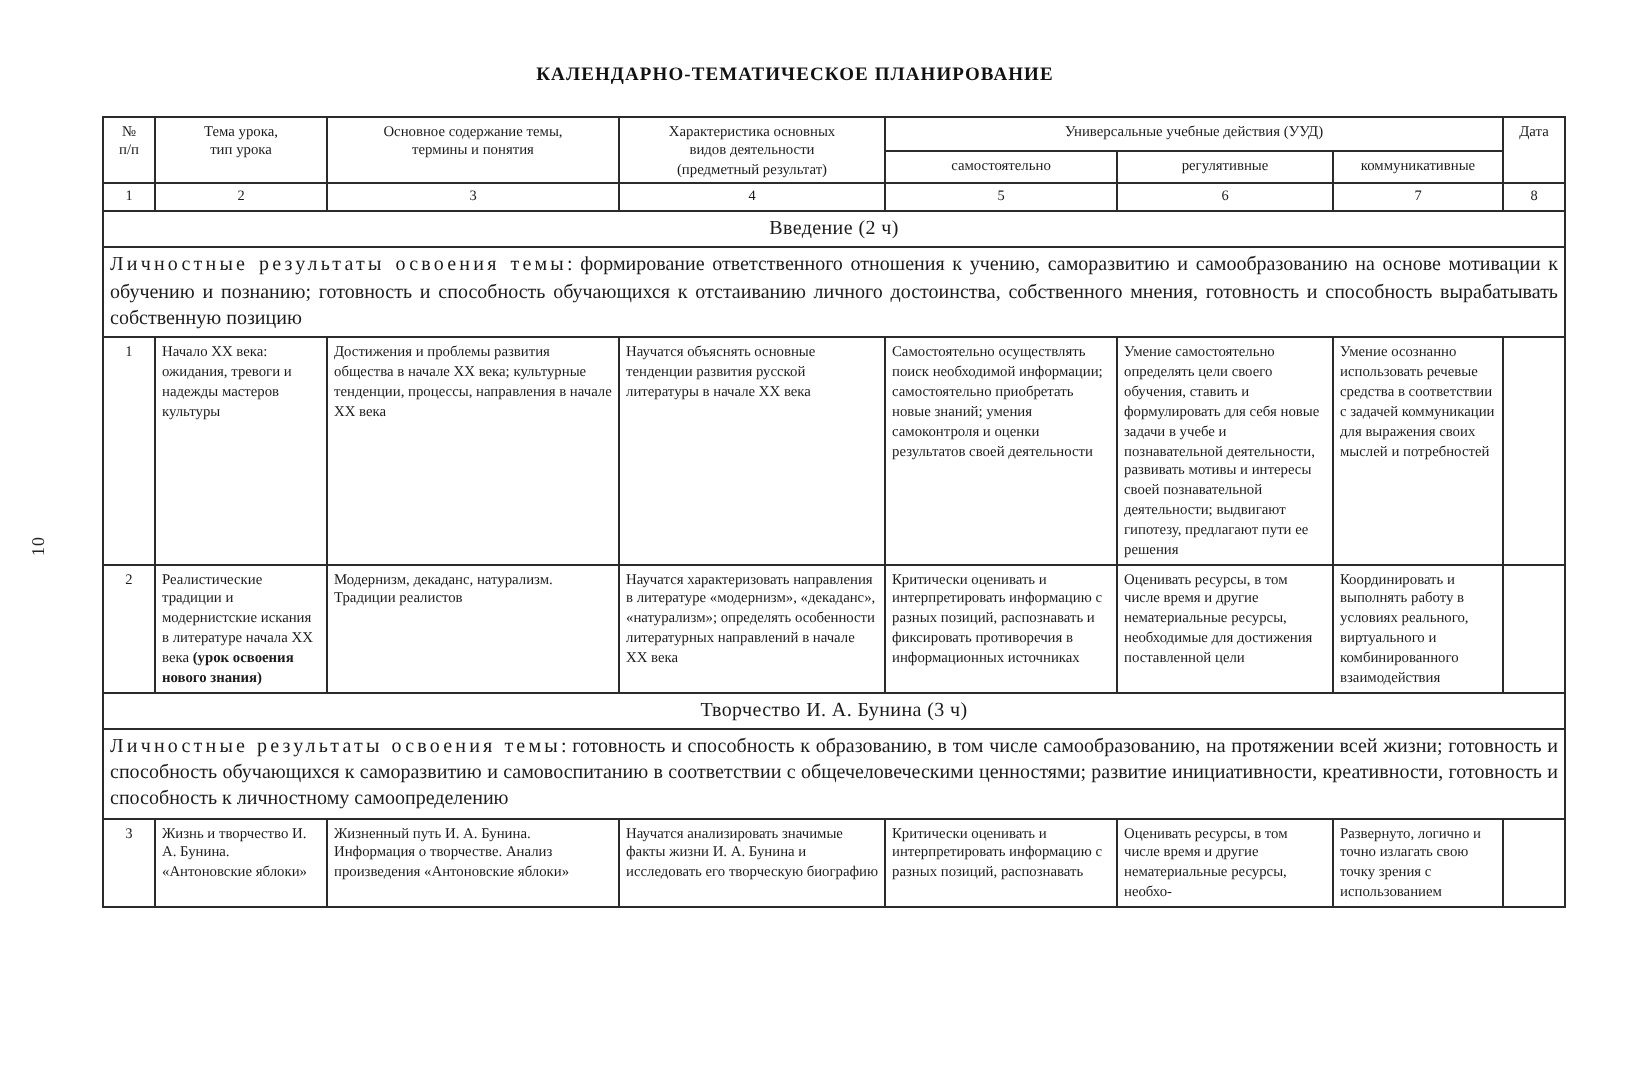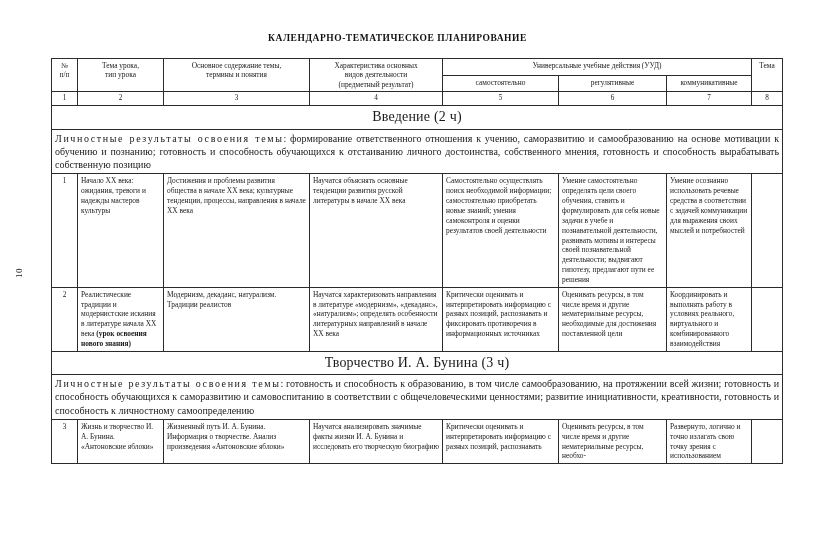--- a/index.html
+++ b/index.html
@@ -68,21 +68,21 @@
   }
   td.numrow {
     text-align: center;
     font-size: 7.2px;
     padding: 0px 2px 1px 2px;
     line-height: 1.25;
   }
   td.section {
     text-align: center;
     font-weight: bold;
-    font-size: 14px;
+    font-size: 10px;
     padding: 2px 3px 3px 3px;
     letter-spacing: 0.2px;
   }
   td.personal {
     font-size: 10px;
     line-height: 1.33;
     text-align: justify;
     padding: 2px 4px 3px 4px;
     hyphens: auto;
   }
@@ -153,21 +153,21 @@
           <th class="hd" rowspan="2">
             <span>Основное содержание темы,</span><br>
             <span>термины и понятия</span>
           </th>
           <th class="hd" rowspan="2">
             <span>Характеристика основных</span><br>
             <span>видов деятельности</span><br>
             <span>(предметный результат)</span>
           </th>
           <th class="hd" colspan="3">Универсальные учебные действия (УУД)</th>
-          <th class="hd" rowspan="2">Тема</th>
+          <th class="hd" rowspan="2">Дата</th>
         </tr>
         <tr>
           <th class="hd">самостоятельно</th>
           <th class="hd">регулятивные</th>
           <th class="hd">коммуникативные</th>
         </tr>
         <tr>
           <td class="numrow">1</td>
           <td class="numrow">2</td>
           <td class="numrow">3</td>

